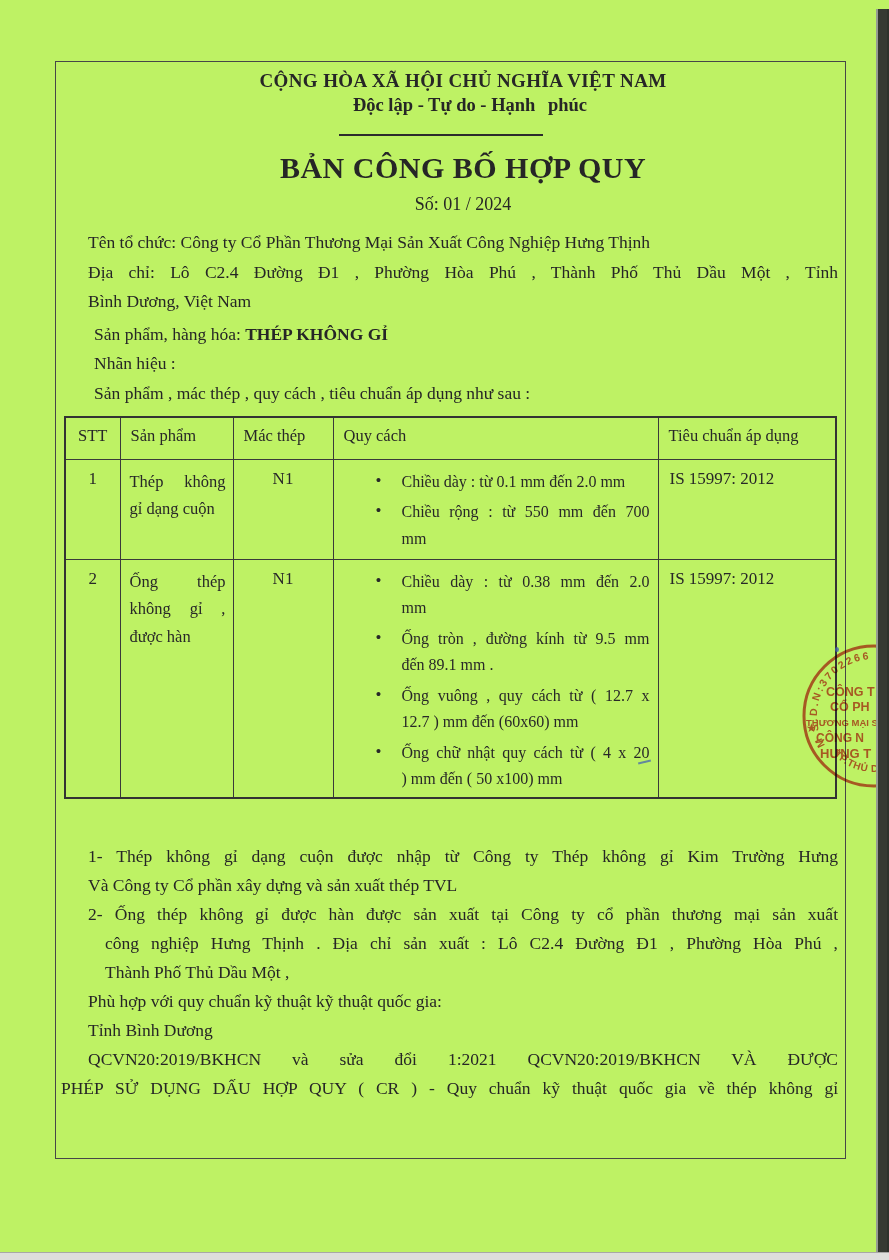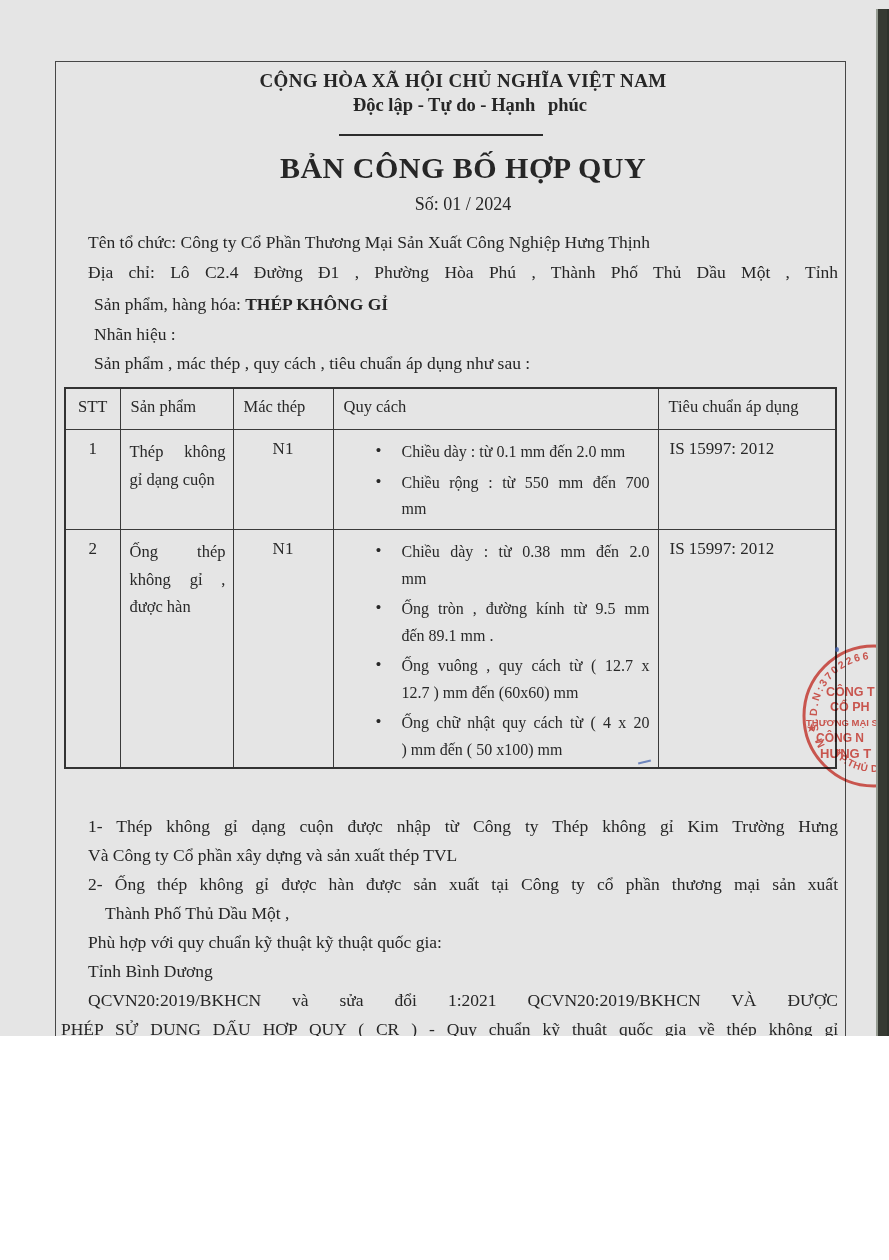--- a/index.html
+++ b/index.html
@@ -1,18 +1,18 @@
 <!DOCTYPE html>
 <html style="--stamp: #dd5048;"><head>
 <meta charset="utf-8">
 <style>
   html,body { margin:0; padding:0; background:#ffffff; }
   .page {
-    position:relative; width:889px; height:1036px; overflow:hidden;
-    background:#e5e5e5; color:#262626;
+    position:relative; width:889px; height:1260px; overflow:hidden;
+    background:#bef264; color:#262626;
     font-family:"Liberation Serif","DejaVu Serif",serif;
   }
   .frame {
     position:absolute; left:55px; top:61px; width:791px; height:1098px;
     border:1.5px solid #474747; box-sizing:border-box; background:transparent;
   }
   .content { position:absolute; left:32px; right:7px; top:0; }
 
   
   .nat-header { margin-top:7px; text-align:center; }
@@ -87,20 +87,21 @@
         <div class="nh1">CỘNG HÒA XÃ HỘI CHỦ NGHĨA VIỆT NAM</div>
         <div class="nh2"><span class="ul">Độc lập - Tự do - Hạnh</span> <span>phúc</span></div>
       </div>
 
       <div class="doc-title">BẢN CÔNG BỐ HỢP QUY</div>
       <div class="doc-no">Số: 01 / 2024</div>
 
       <div class="block intro">
           <div class="ln">Tên tổ chức: Công ty Cổ Phần Thương Mại Sản Xuất Công Nghiệp Hưng Thịnh</div>
           <div class="ln s">Địa chỉ: Lô C2.4 Đường Đ1 , Phường Hòa Phú , Thành Phố Thủ Dầu Một , Tỉnh</div>
+          <div class="ln">Bình Dương, Việt Nam</div>
         </div>
 
       <div class="block product-block">
         <div class="ln pline"><span>Sản phẩm, hàng hóa: </span><b>THÉP KHÔNG GỈ</b></div>
         <div class="ln pline">Nhãn hiệu :</div>
         <div class="ln pline">Sản phẩm , mác thép , quy cách , tiêu chuẩn áp dụng như sau :</div>
       </div>
 
       <table class="spec">
         <colgroup>
@@ -164,20 +165,21 @@
               </td>
           <td class="tc">IS 15997: 2012</td>
         </tr>
       </tbody>
         </table>
 
       <div class="notes">
           <div class="ln s">1- Thép không gỉ dạng cuộn được nhập từ Công ty Thép không gỉ Kim Trường Hưng</div>
           <div class="ln">Và Công ty Cổ phần xây dựng và sản xuất thép TVL</div>
           <div class="ln s">2- Ống thép không gỉ được hàn được sản xuất tại Công ty cổ phần thương mại sản xuất</div>
+          <div class="ln s i">công nghiệp Hưng Thịnh . Địa chỉ sản xuất : Lô C2.4 Đường Đ1 , Phường Hòa Phú ,</div>
           <div class="ln i">Thành Phố Thủ Dầu Một ,</div>
           <div class="ln">Phù hợp với quy chuẩn kỹ thuật kỹ thuật quốc gia:</div>
           <div class="ln">Tỉnh Bình Dương</div>
           <div class="ln s">QCVN20:2019/BKHCN  và  sửa  đổi  1:2021  QCVN20:2019/BKHCN  VÀ  ĐƯỢC</div>
           <div class="ln s o">PHÉP SỬ DỤNG DẤU HỢP QUY ( CR ) -  Quy chuẩn kỹ thuật quốc gia về thép không gỉ</div>
         </div>
 
     </div>
   </div>
 

